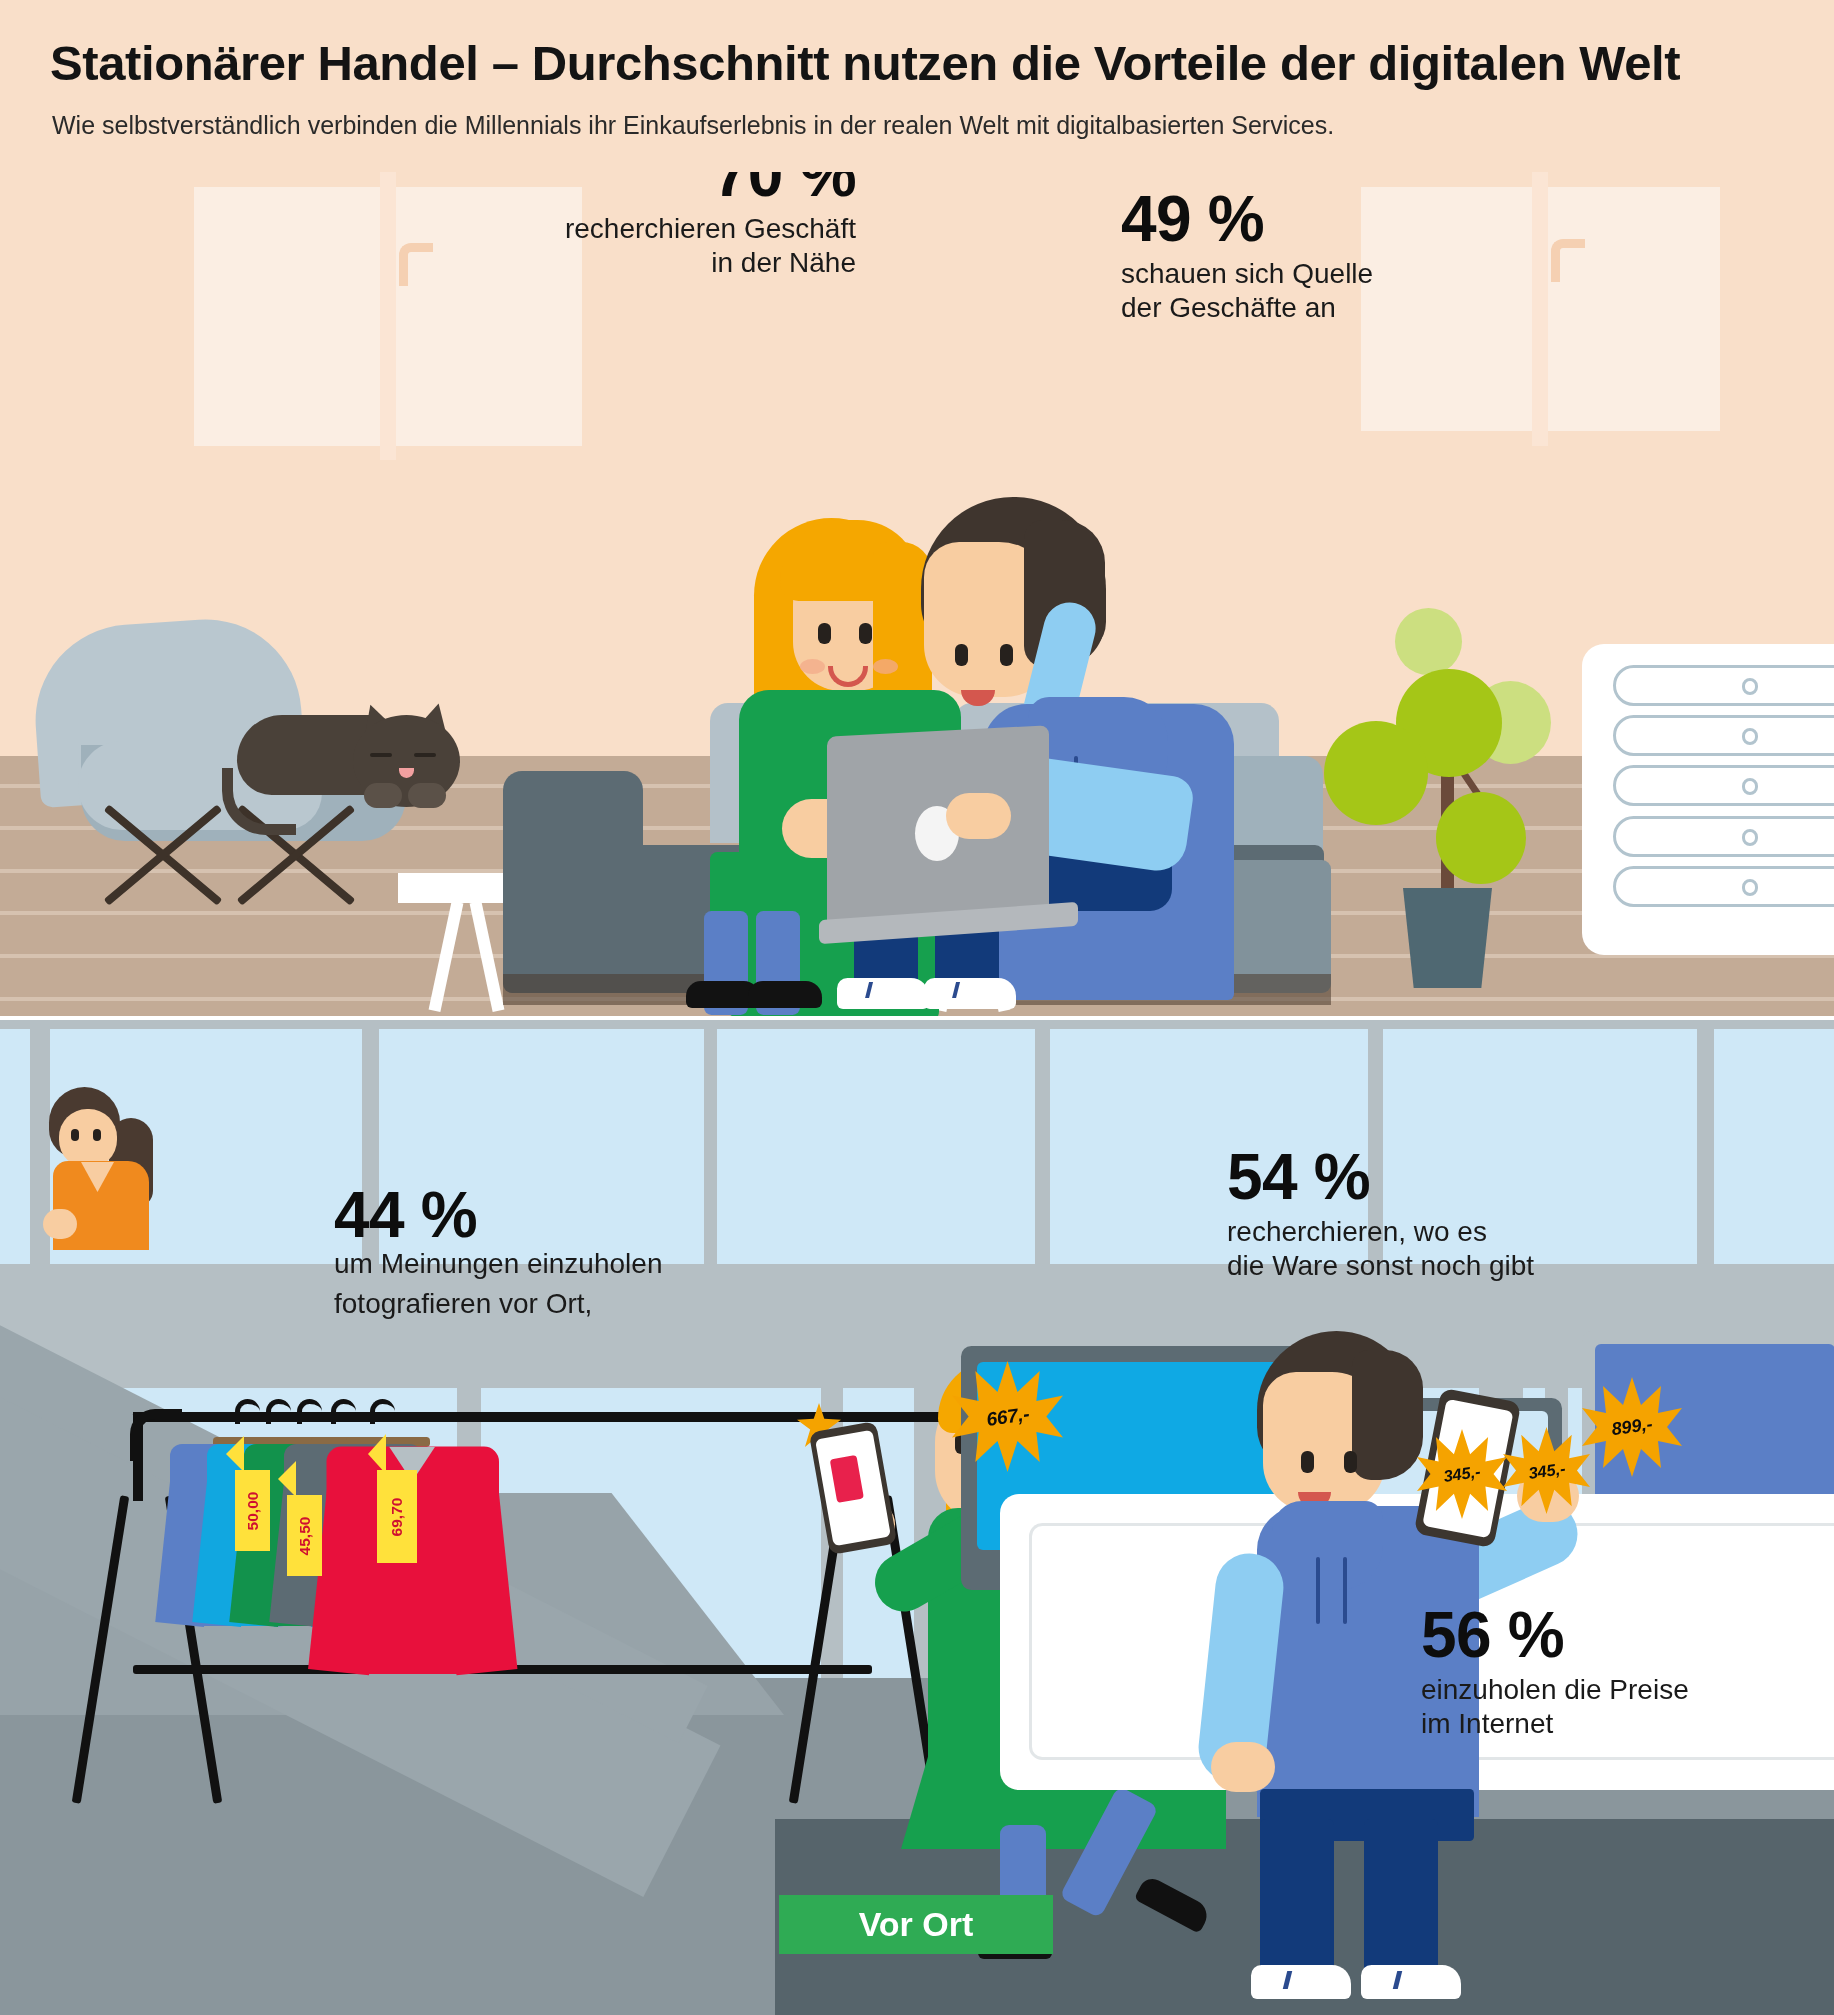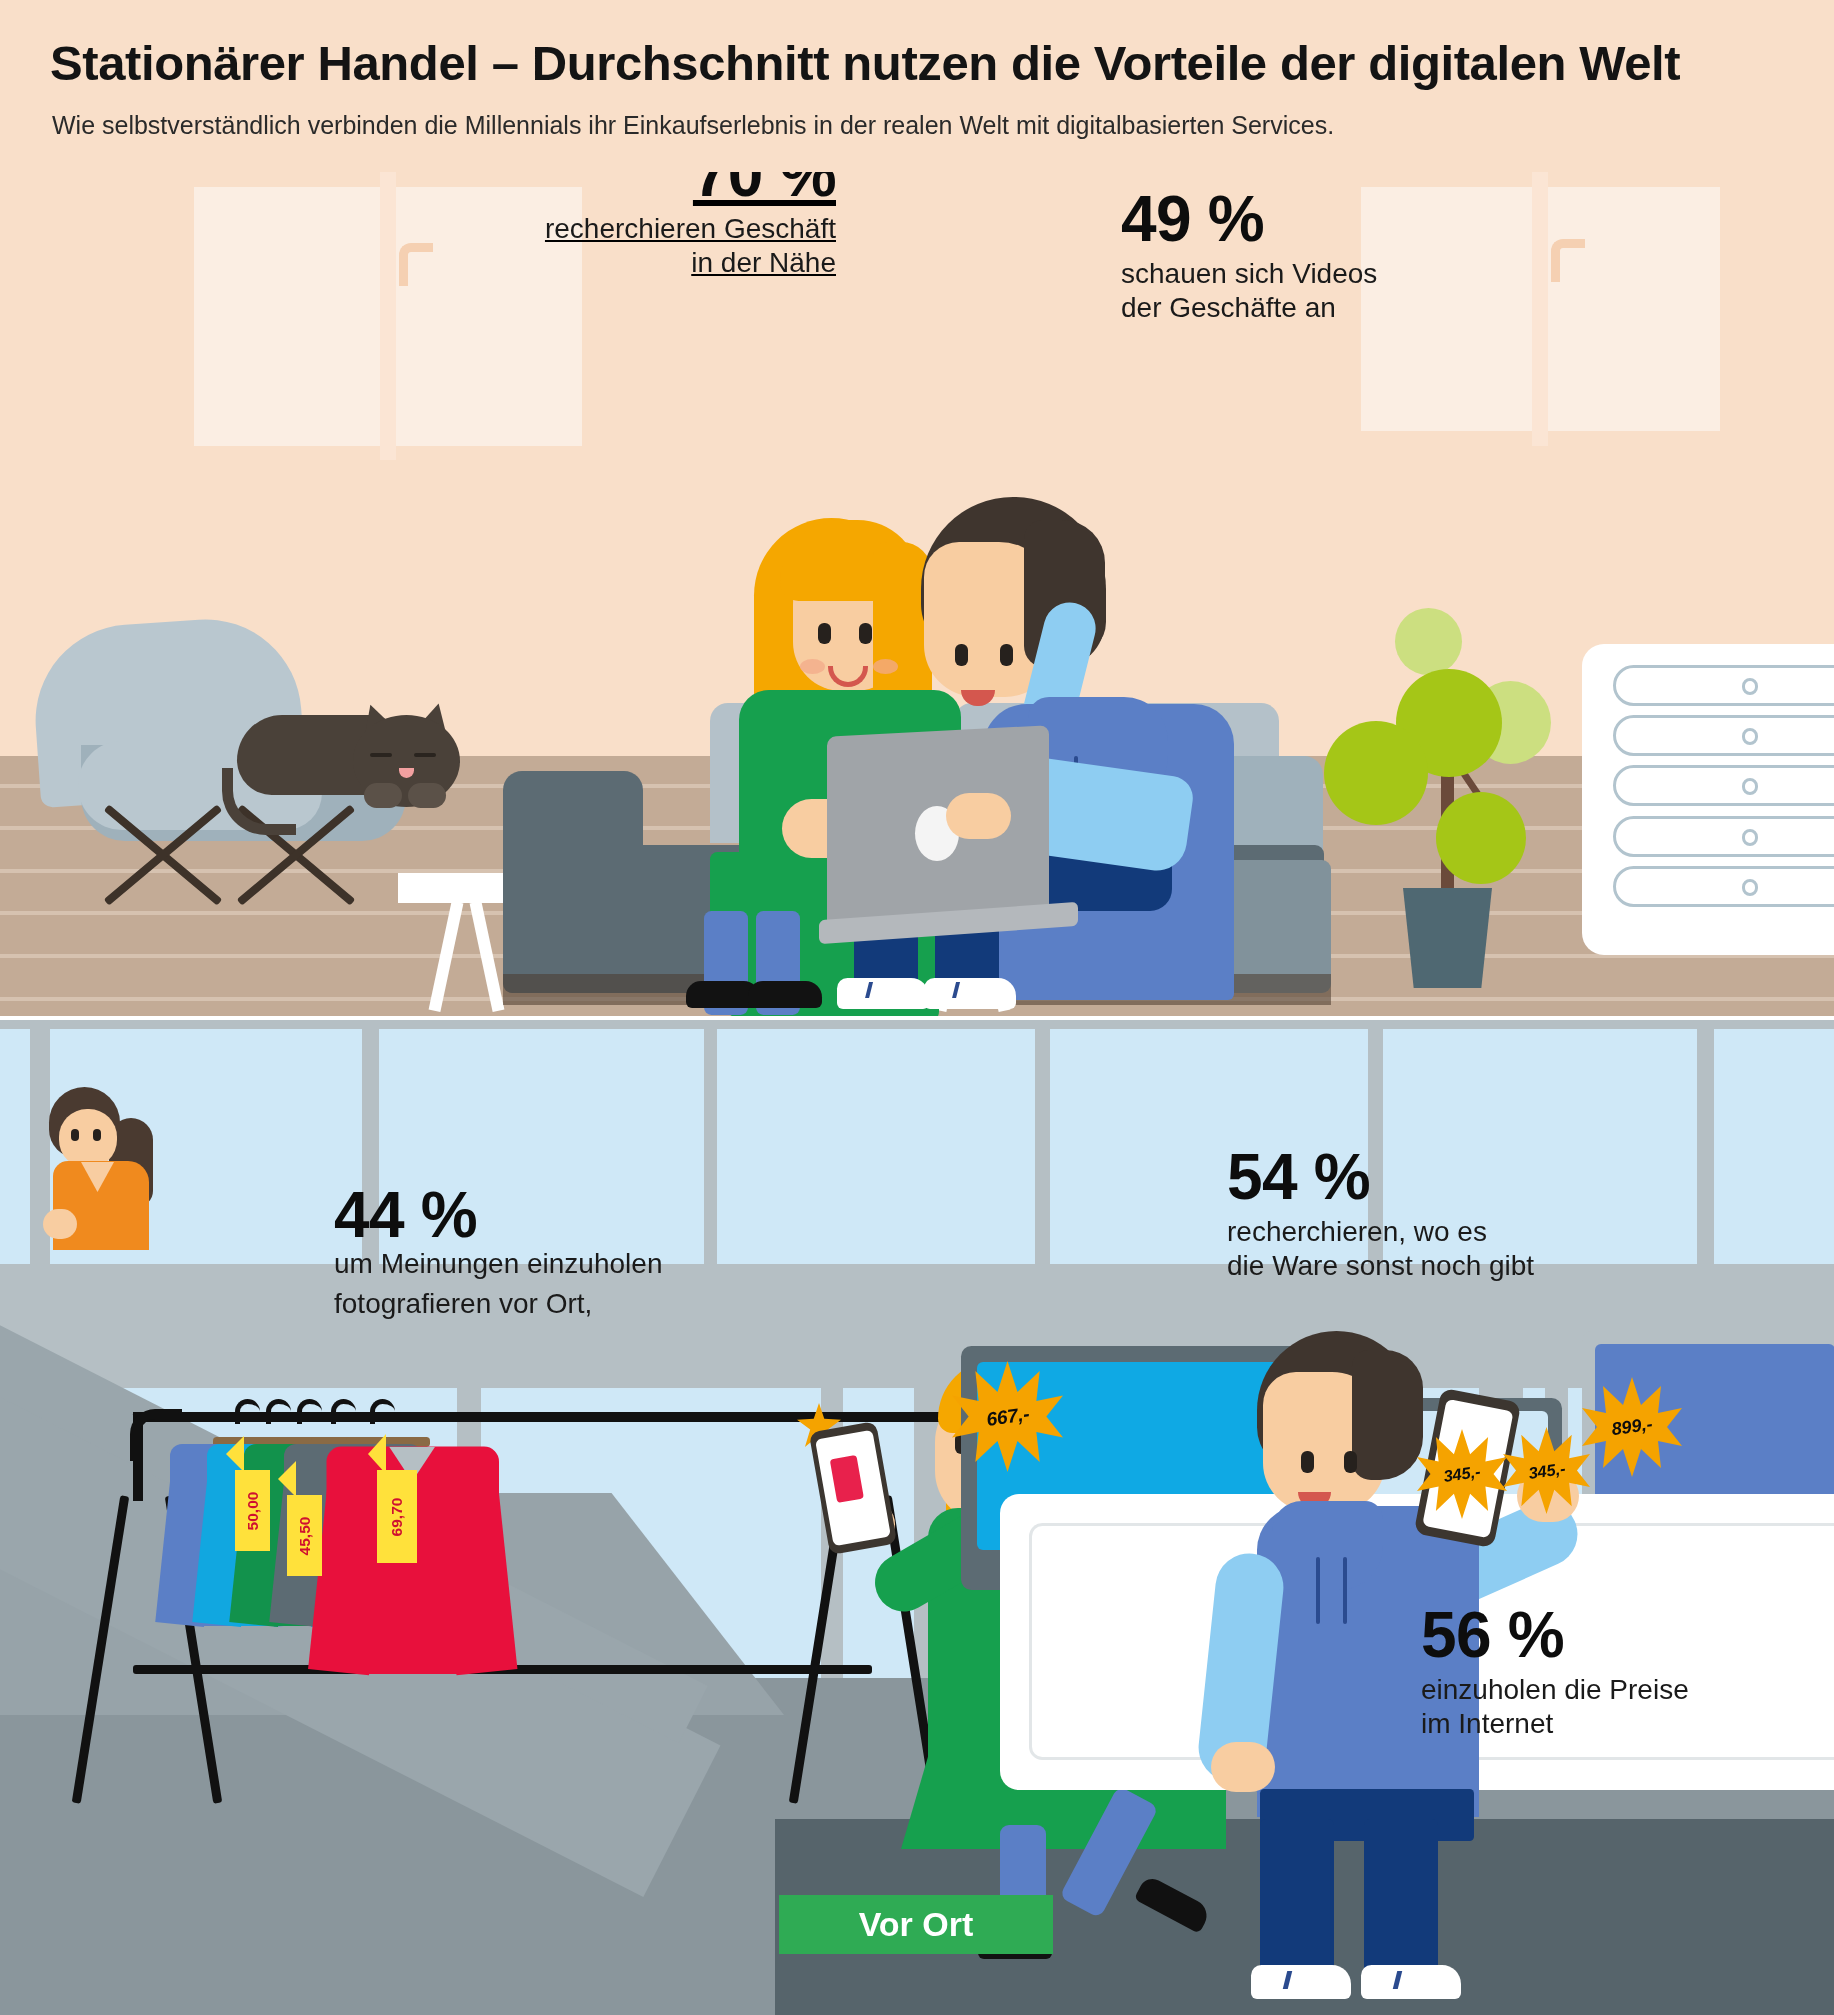--- a/index.html
+++ b/index.html
@@ -497,29 +497,29 @@
           <span class="knob"></span>
         </div>
       <div class="drawer" style="top:172px;left:31px;">
           <span class="knob"></span>
         </div>
       <div class="drawer" style="top:222px;left:31px;">
           <span class="knob"></span>
         </div>
     </div>
 
-    <div class="stat ta-r" style="left:370px;top:-30px;width:466px;text-decoration:underline;">
+    <div class="stat ta-r" style="left:390px;top:-30px;width:466px;">
       <div class="num">70 %</div>
       <div class="lbl">recherchieren Geschäft</div>
       <div class="lbl" style="margin-top:0">in der Nähe</div>
     </div>
 
     <div class="stat ta-l" style="left:1121px;top:15px;width:473px;">
       <div class="num">49 %</div>
-      <div class="lbl">schauen sich Videos</div>
+      <div class="lbl">schauen sich Quelle</div>
       <div class="lbl" style="margin-top:0">der Geschäfte an</div>
     </div>
 
   </div>
 
   <div class="white-gap"></div>
 
   <div class="scene-bot">
     <div class="win-strip"></div>
     <div class="win" style="left:0px;width:30px;"></div>

